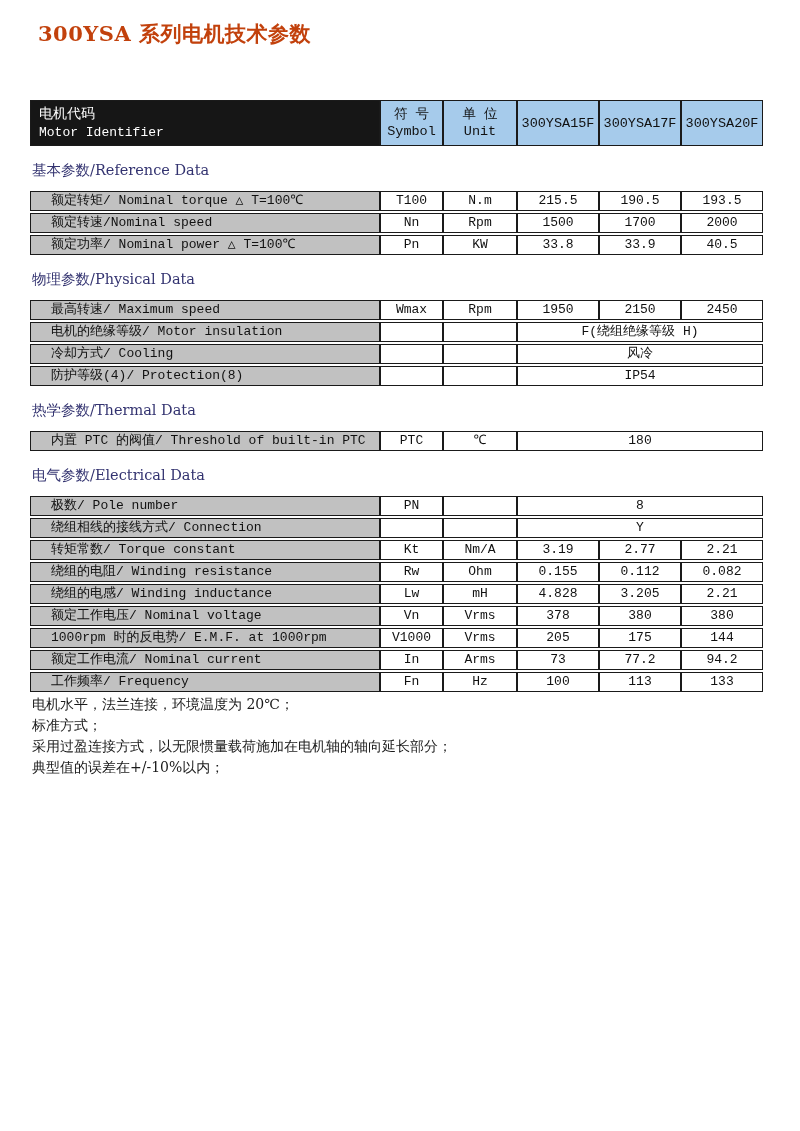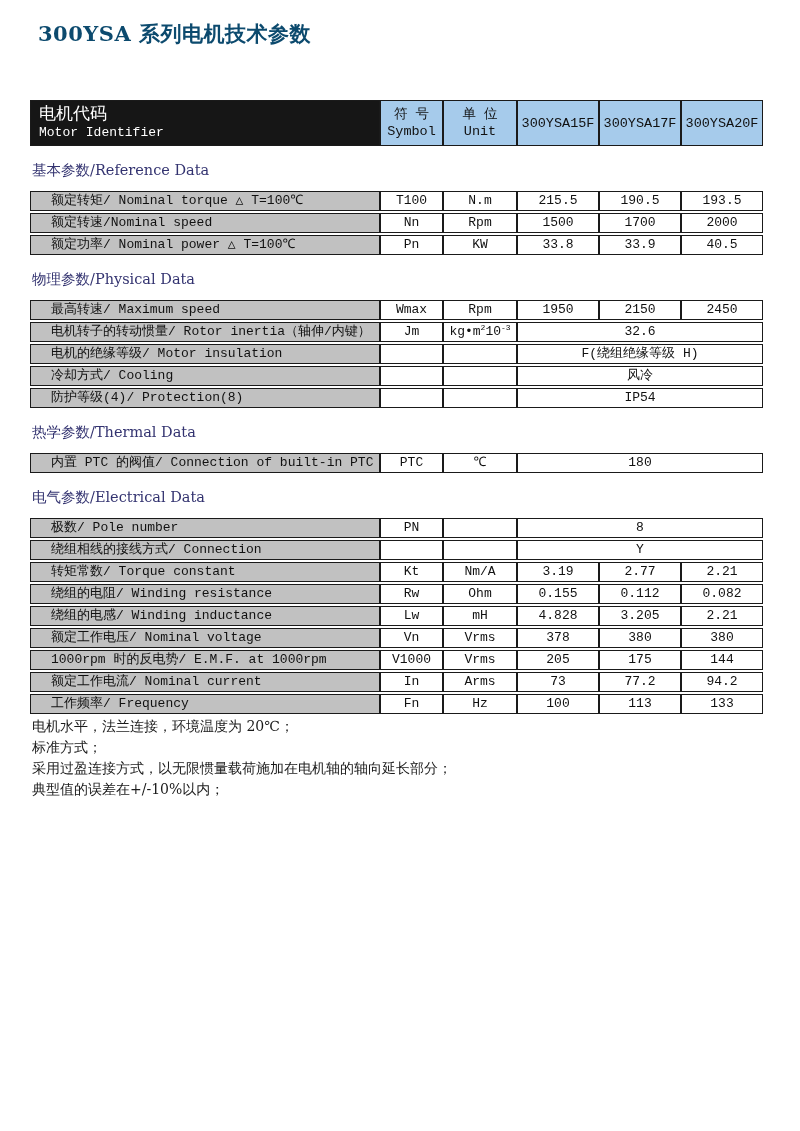--- a/index.html
+++ b/index.html
@@ -7,21 +7,21 @@
     background: #ffffff;
     width: 800px; height: 1131px;
     font-family: "Liberation Mono", "DejaVu Sans Mono", monospace;
     color: #111;
   }
   .page { position: relative; width: 800px; height: 1131px; overflow: hidden; }
   .container { margin-left: 30px; width: 733px; }
 
   .doc-title {
     font-family: "DejaVu Serif", "Liberation Serif", serif;
-    color: #0c4a6e;
+    color: #c2410c;
     font-size: 21px;
     font-weight: bold;
     margin: 0;
     padding: 20px 0 0 8px;
     letter-spacing: 0.5px;
   }
 
   table {
     border-collapse: separate;
     border-spacing: 0 2px;
@@ -30,21 +30,21 @@
   }
   td { box-sizing: border-box; border: 1px solid #1a1a1a; overflow: hidden; white-space: nowrap; }
 
   
   .hdr-table { margin-top: 50px; }
   .hdr-table td { height: 46px; vertical-align: middle; }
   .id-cell {
     background: #161616; color: #ffffff;
     padding: 3px 8px; text-align: left;
   }
-  .id-cell .zh { font-size: 17px; line-height: 19px; }
+  .id-cell .zh { font-size: 14px; line-height: 19px; }
   .id-cell .en { font-size: 13px; line-height: 18px; }
   .blue-cell {
     background: #a6cbeb;
     text-align: center;
     font-size: 13.5px;
     line-height: 17px;
   }
 
   .sec-head {
     font-family: "DejaVu Serif", "Liberation Serif", serif;
@@ -164,26 +164,20 @@
       <tbody>
           <tr>
         <td class="label-cell">最高转速/ Maximum speed</td>
         <td class="sym-cell">Wmax</td>
         <td class="unit-cell">Rpm</td>
         <td class="val-cell">1950</td>
         <td class="val-cell">2150</td>
         <td class="val-cell">2450</td>
       </tr>
       <tr>
-        <td class="label-cell">电机转子的转动惯量/ Rotor inertia（轴伸/内键）</td>
-        <td class="sym-cell">Jm</td>
-        <td class="unit-cell unit-small"><span>kg•m</span><sup>2</sup><span>10</span><sup>-3</sup></td>
-        <td class="span-cell" colspan="3">32.6</td>
-      </tr>
-      <tr>
         <td class="label-cell">电机的绝缘等级/ Motor insulation</td>
         <td class="sym-cell"></td>
         <td class="unit-cell"></td>
         <td class="span-cell" colspan="3">F(绕组绝缘等级 H)</td>
       </tr>
       <tr>
         <td class="label-cell">冷却方式/ Cooling</td>
         <td class="sym-cell"></td>
         <td class="unit-cell"></td>
         <td class="span-cell" colspan="3">风冷</td>
@@ -202,21 +196,21 @@
       <colgroup>
         <col style="width:350px">
           <col style="width:63px">
           <col style="width:74px">
         <col style="width:82px">
           <col style="width:82px">
           <col style="width:82px">
       </colgroup>
       <tbody>
           <tr>
-        <td class="label-cell">内置 PTC 的阀值/ Connection of built-in PTC</td>
+        <td class="label-cell">内置 PTC 的阀值/ Threshold of built-in PTC</td>
         <td class="sym-cell">PTC</td>
         <td class="unit-cell">℃</td>
         <td class="span-cell" colspan="3">180</td>
       </tr>
     </tbody>
       </table>
 
     <div class="sec-head">电气参数/Electrical Data</div>
     <table class="data-table">
       <colgroup>

